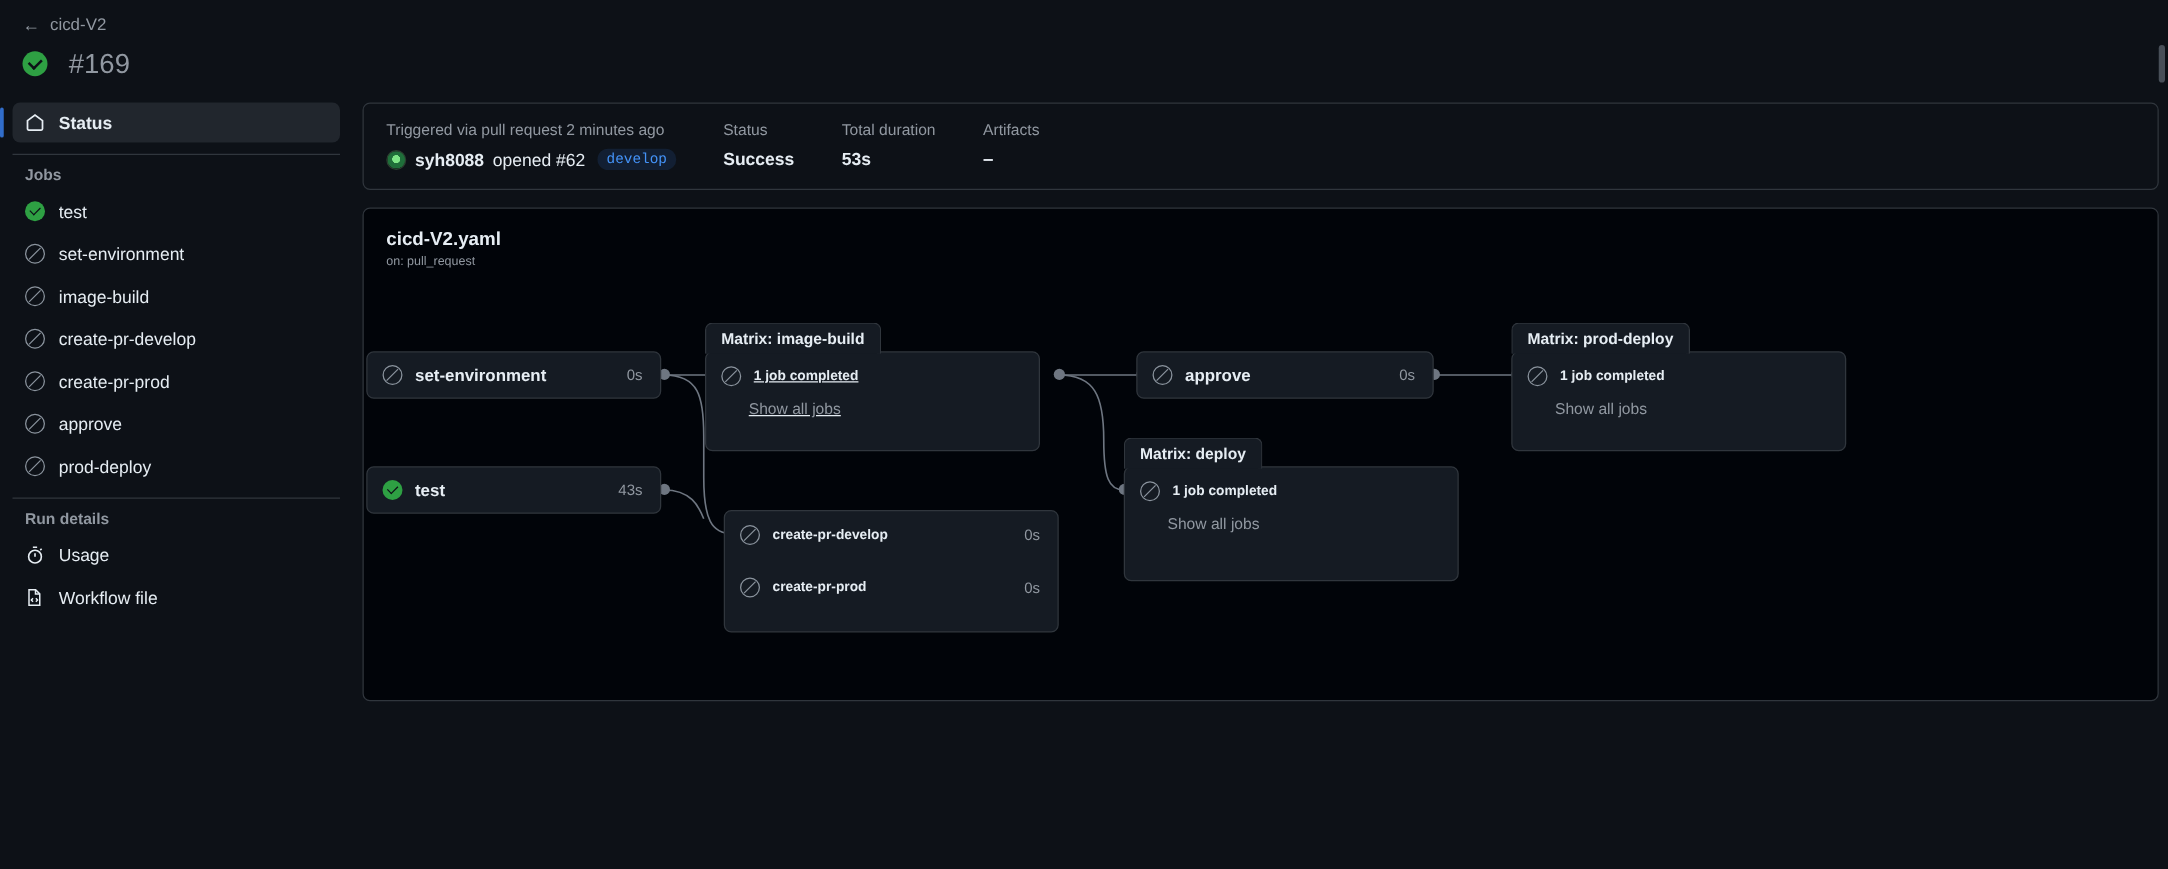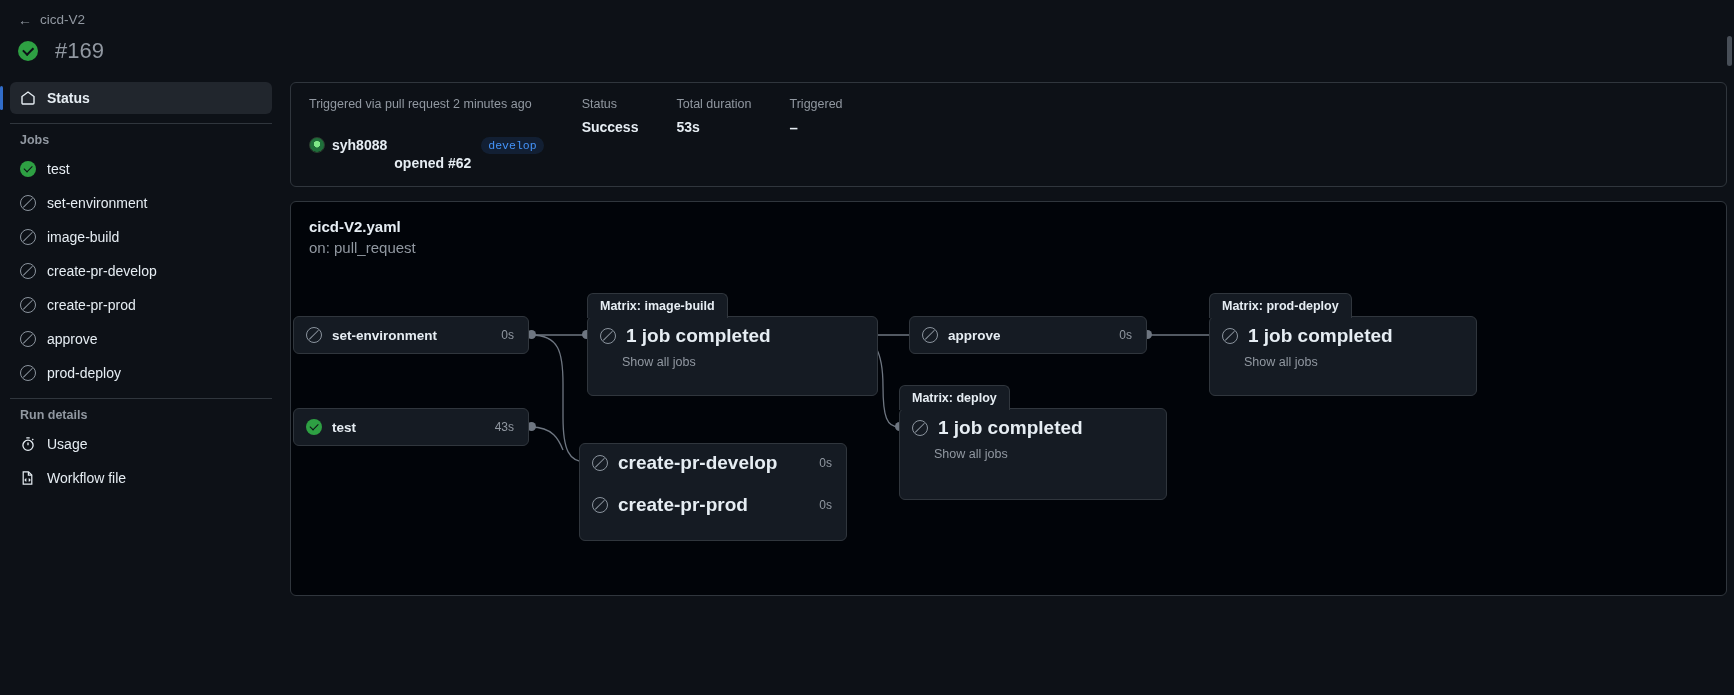--- a/index.html
+++ b/index.html
@@ -90,36 +90,36 @@
   .info-col { padding-right: 38px; }
   .info-label { font-size: 12.5px; color: #9198a1; margin-bottom: 8px; white-space: nowrap; }
   .info-value { font-size: 14px; font-weight: 700; color: #e6edf3; }
   .trigger-line { display: flex; align-items: center; gap: 7px; font-size: 14px; }
   .avatar {
     width: 16px; height: 16px; border-radius: 50%;
     background: radial-gradient(circle at 50% 45%, #7ee787 0 30%, #1f6f3a 32% 70%, #0f3d20 72% 100%);
     border: 1px solid #2b3f30; flex: none;
   }
   .trigger-user { font-weight: 700; color: #e6edf3; }
-  .trigger-rest { color: #e6edf3; font-weight: 700; margin-top: 36px; }
+  .trigger-rest { color: #e6edf3; font-weight: 400; }
   .branch-chip {
     font-family: "Liberation Mono", monospace; font-size: 11.5px;
     color: #4493f8; background: rgba(56,139,253,0.12);
     border-radius: 10px; padding: 2px 7px; margin-left: 3px;
   }
   .artifacts-dash { font-size: 15px; font-weight: 700; color: #e6edf3; }
 
   
   .graph-card {
     margin-top: 14px; border: 1px solid #30363d; border-radius: 6px;
     background: #010409; padding: 16px 18px;
     height: 395px; position: relative; overflow: hidden;
   }
   .wf-name { font-size: 15px; font-weight: 700; color: #e6edf3; }
-  .wf-on { font-size: 15px; color: #9198a1; margin-top: 4px; }
+  .wf-on { font-size: 10px; color: #9198a1; margin-top: 4px; }
 
   .graph { position: absolute; left: 0; top: 0; width: 100%; height: 100%; }
   svg.edges { position: absolute; left: 0; top: 0; overflow: visible; }
 
   .node {
     position: absolute; background: #151b23; border: 1px solid #30363d;
     border-radius: 6px; height: 38px;
     display: flex; align-items: center; gap: 10px;
     padding: 0 14px 0 12px; cursor: pointer;
   }
@@ -134,21 +134,21 @@
     position: absolute; top: -24px; left: -1px; height: 25px;
     background: #151b23; border: 1px solid #30363d; border-bottom: none;
     border-radius: 6px 6px 0 0; padding: 0 12px;
     display: flex; align-items: center;
     font-size: 12.5px; font-weight: 700; color: #e6edf3; white-space: nowrap;
   }
   .group-row {
     display: flex; align-items: center; gap: 10px;
     height: 38px; padding: 0 14px 0 12px;
   }
-  .group-row .nlabel { font-size: 19px; font-weight: 700; color: #e6edf3; white-space: nowrap; }
+  .group-row .nlabel { font-size: 11px; font-weight: 700; color: #e6edf3; white-space: nowrap; }
   .group-row .ndur { font-size: 12px; color: #9198a1; margin-left: auto; padding-left: 18px; }
   .show-all {
     font-size: 12.5px; color: #9198a1; padding: 0 14px 12px 34px; cursor: pointer;
   }
 
   .dot { position: absolute; width: 9px; height: 9px; border-radius: 50%; background: #6e7681; }
 
   .scroll-nub {
     position: absolute; right: 2px; top: 36px; width: 5px; height: 30px;
     background: #484f58; border-radius: 3px;
@@ -256,21 +256,21 @@
       </div>
       <div class="info-col">
         <div class="info-label">Status</div>
         <div class="info-value">Success</div>
       </div>
       <div class="info-col">
         <div class="info-label">Total duration</div>
         <div class="info-value">53s</div>
       </div>
       <div class="info-col">
-        <div class="info-label">Triggered</div>
+        <div class="info-label">Artifacts</div>
         <div class="artifacts-dash">–</div>
       </div>
     </div>
 
     <div class="graph-card">
       <div class="wf-name">cicd-V2.yaml</div>
       <div class="wf-on">on: pull_request</div>
 
       <div class="graph">
 
@@ -306,21 +306,21 @@
           <span class="nlabel">set-environment</span>
           <span class="ndur">0s</span>
         </div>
 
         <div class="node" style="left:2px; top:206px; width:236px;">
           <span class="ico ico-success-sm"></span>
           <span class="nlabel">test</span>
           <span class="ndur">43s</span>
         </div>
 
-        <div class="group" style="left:296px; top:114px; width:291px; height:80px;">
+        <div class="group" style="left:273px; top:114px; width:268px; height:80px;text-decoration:underline;">
           <div class="group-tab">Matrix: image-build</div>
           <div class="group-row">
             <span class="ico ico-skip"></span>
             <span class="nlabel">1 job completed</span>
           </div>
           <div class="show-all">Show all jobs</div>
         </div>
 
         <div class="group" style="left:288px; top:241px; width:268px; height:98px;">
           <div class="group-row">

